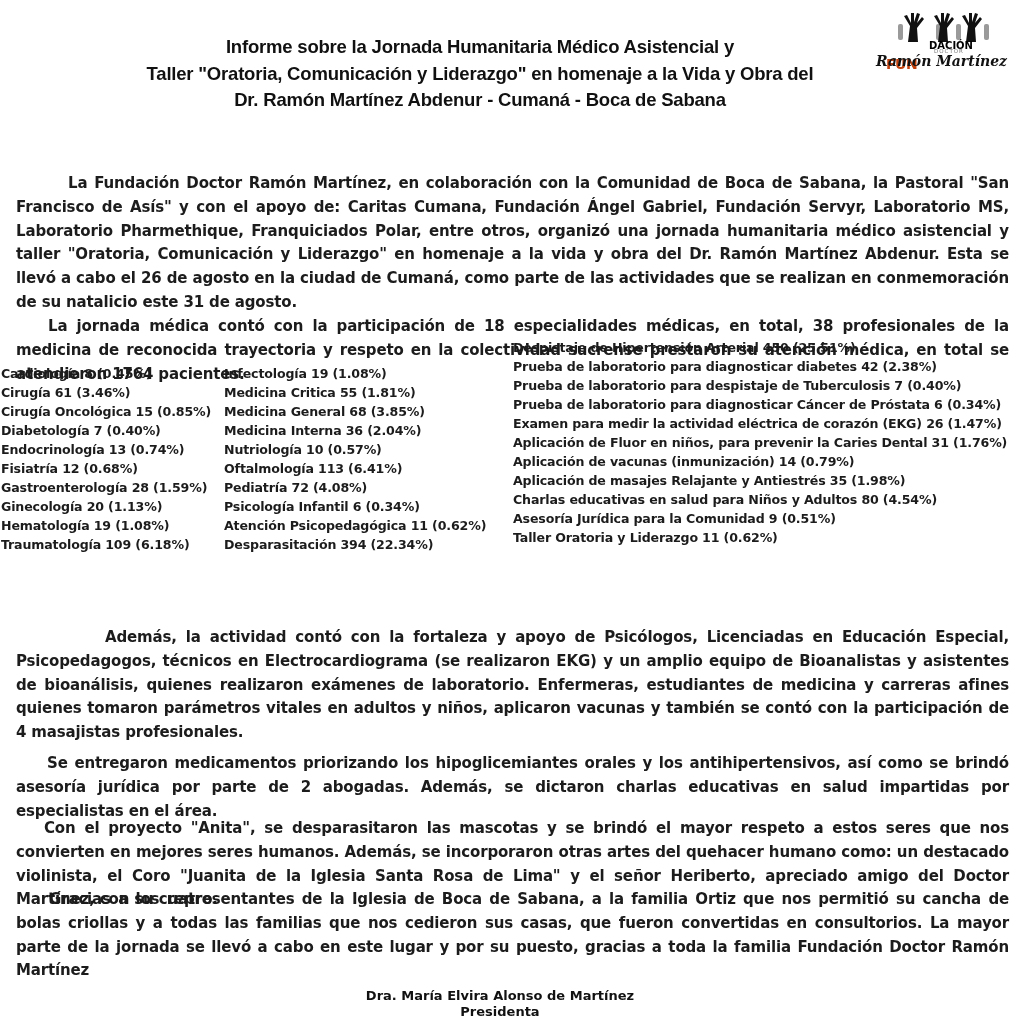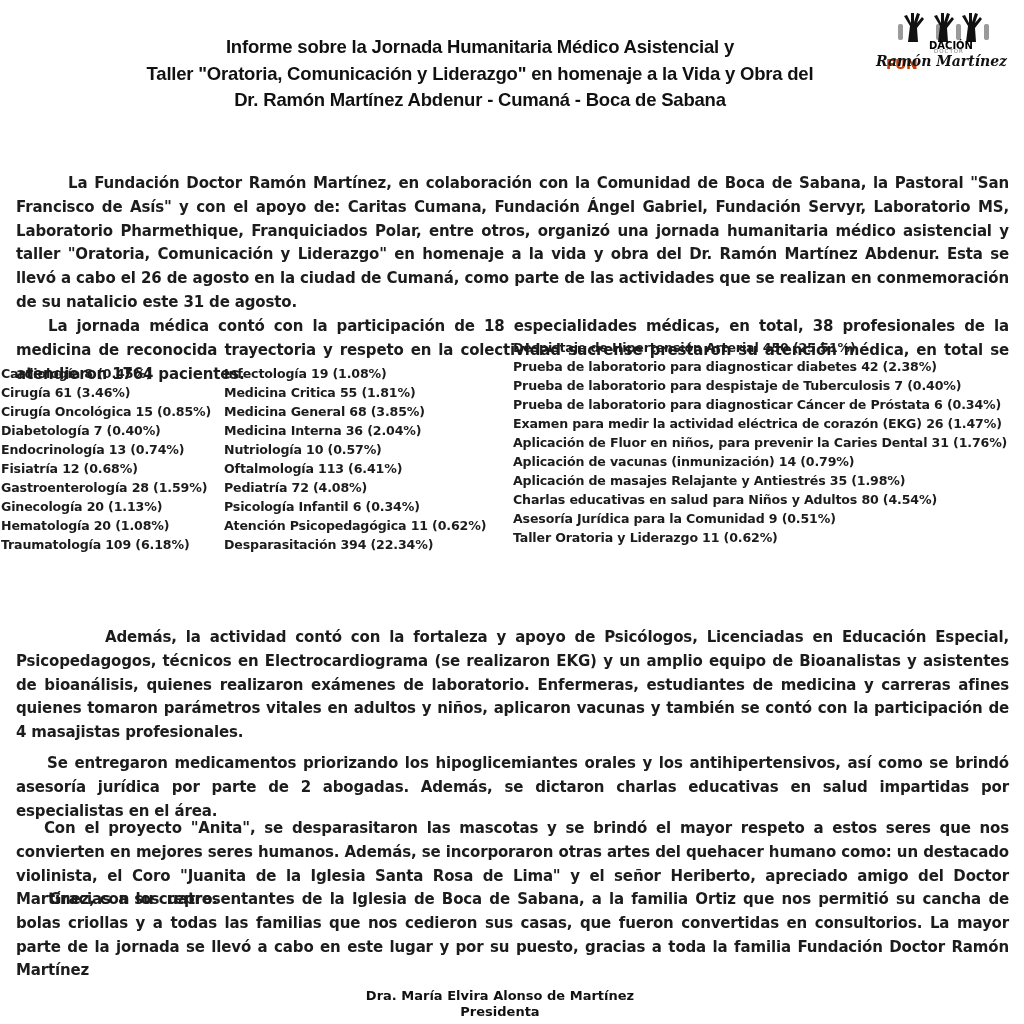--- a/index.html
+++ b/index.html
@@ -92,21 +92,21 @@
 
 <div class="col col1">
   <div>Cardiología 8 (0.45%)</div>
   <div>Cirugía 61 (3.46%)</div>
   <div>Cirugía Oncológica 15 (0.85%)</div>
   <div>Diabetología 7 (0.40%)</div>
   <div>Endocrinología 13 (0.74%)</div>
   <div>Fisiatría 12 (0.68%)</div>
   <div>Gastroenterología 28 (1.59%)</div>
   <div>Ginecología 20 (1.13%)</div>
-  <div>Hematología 20 (1.08%)</div>
+  <div>Hematología 19 (1.08%)</div>
   <div>Traumatología 109 (6.18%)</div>
 </div>
 
 <div class="col col2">
   <div>Infectología 19 (1.08%)</div>
   <div>Medicina Critica 55 (1.81%)</div>
   <div>Medicina General 68 (3.85%)</div>
   <div>Medicina Interna 36 (2.04%)</div>
   <div>Nutriología 10 (0.57%)</div>
   <div>Oftalmología 113 (6.41%)</div>

